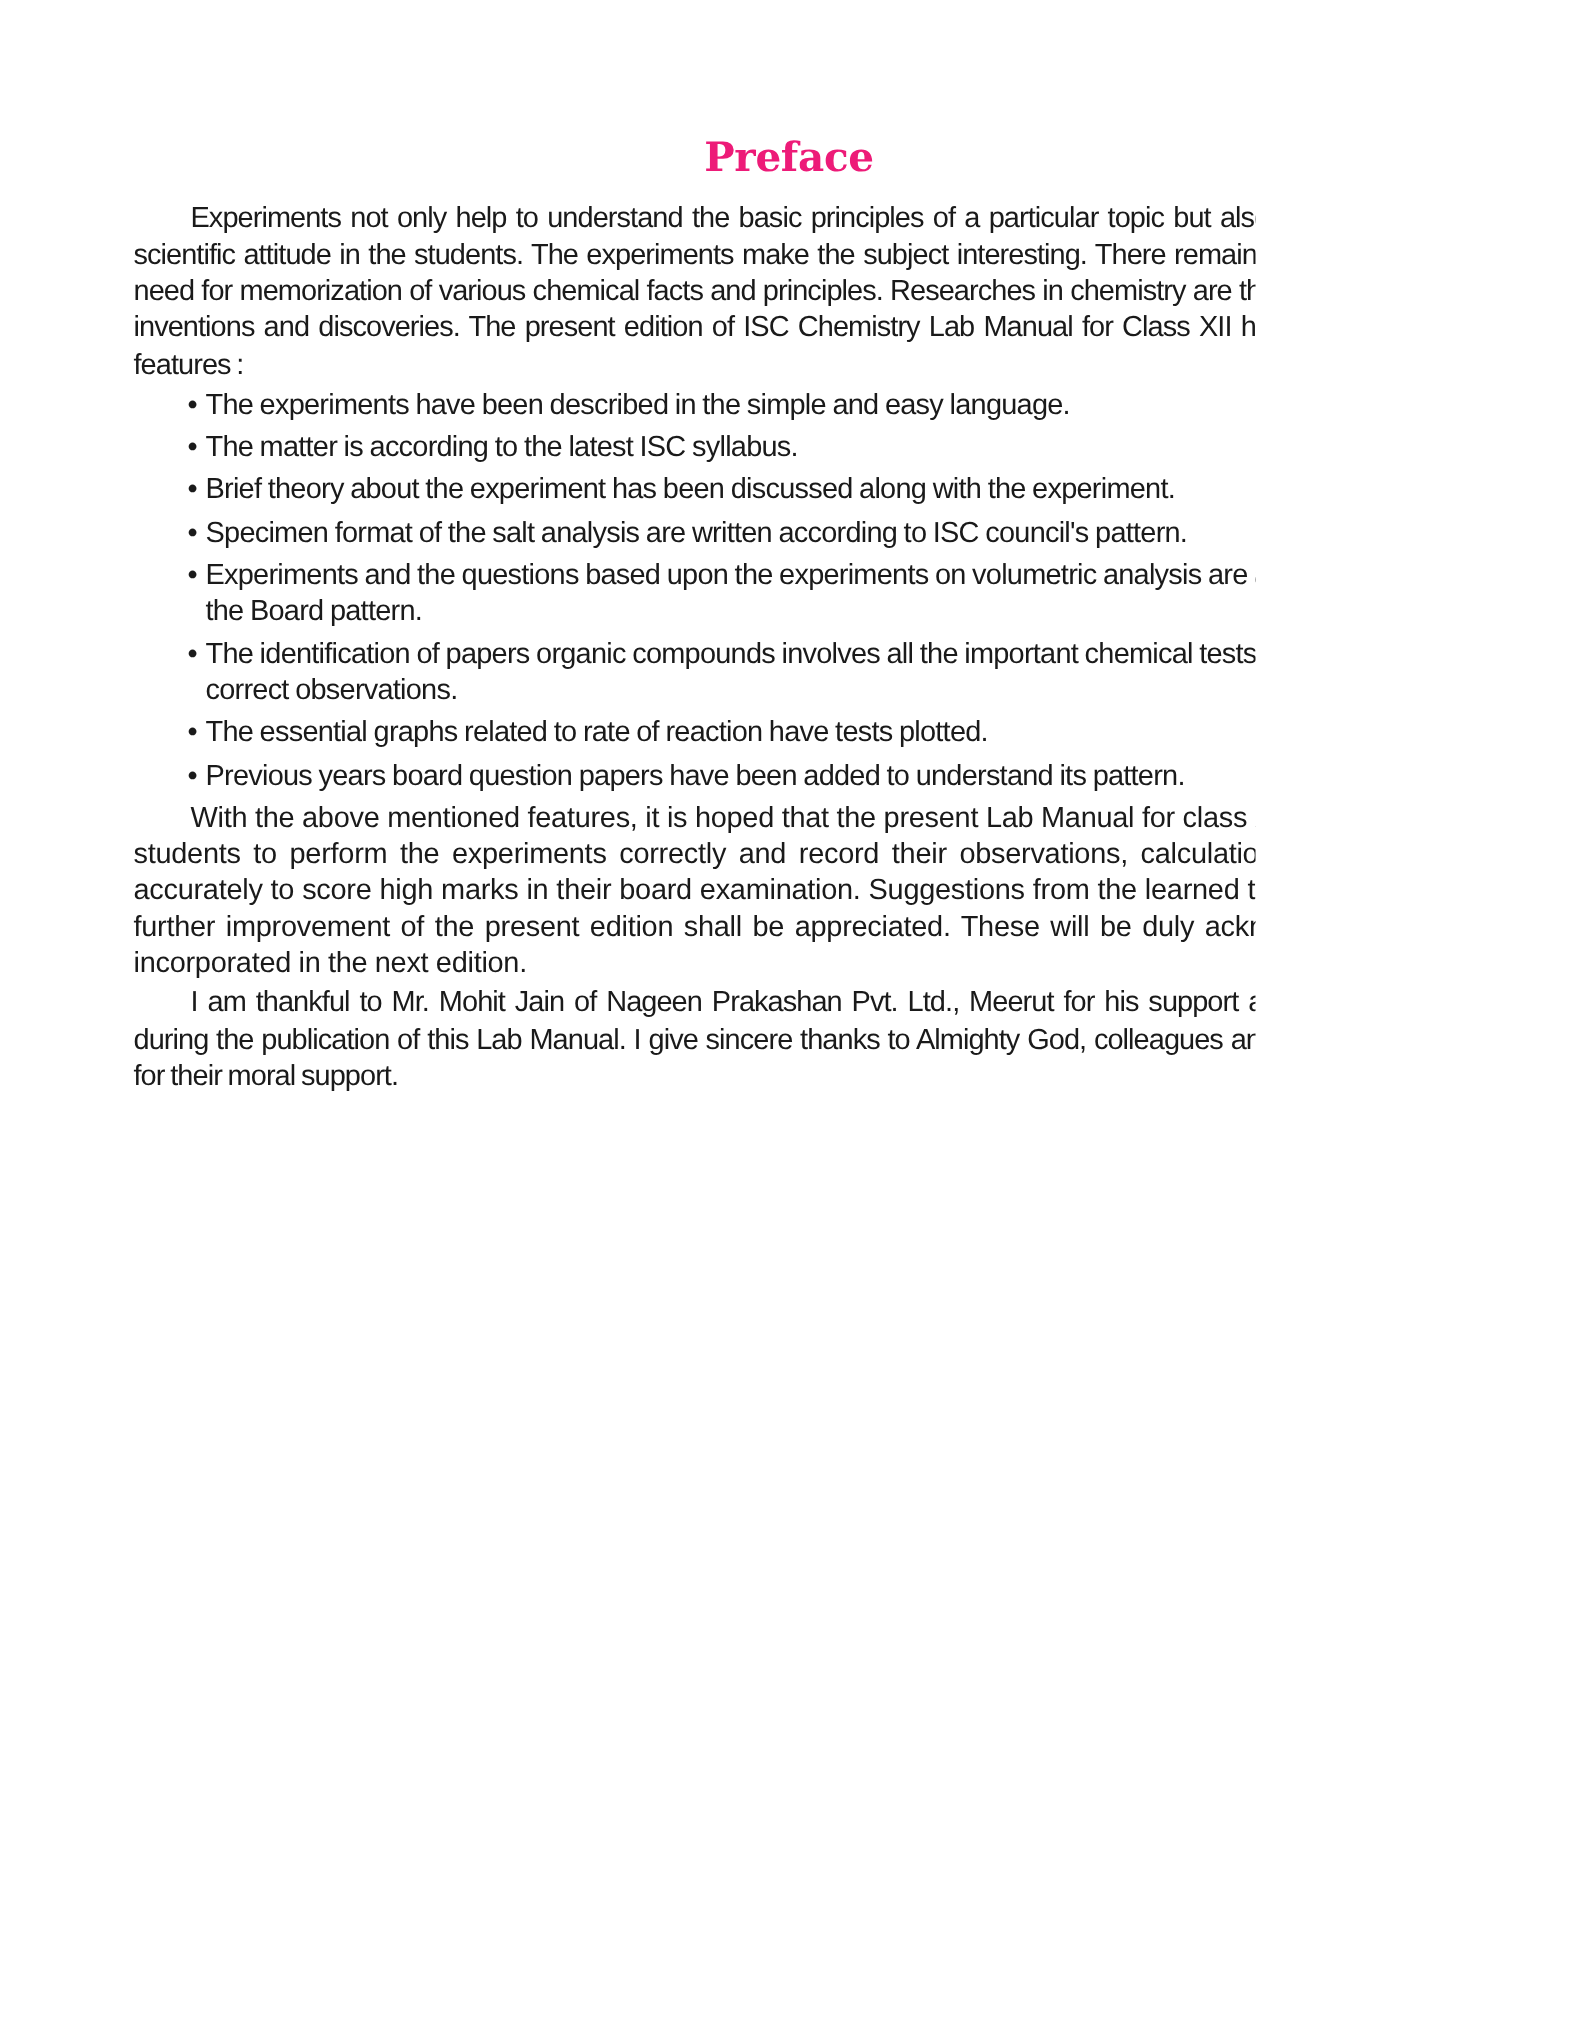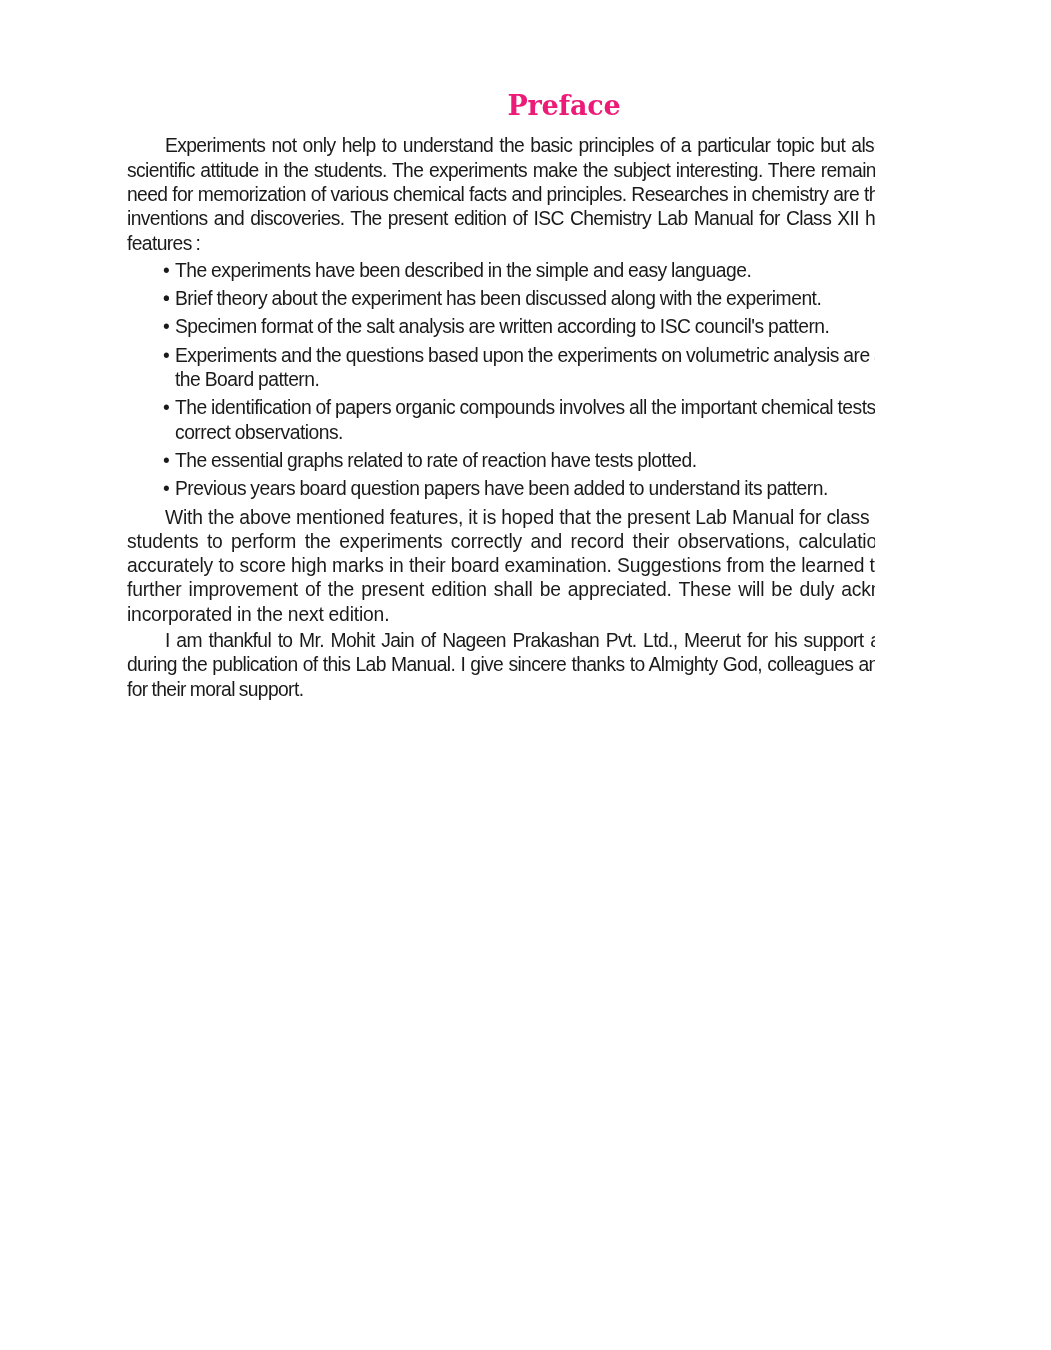--- a/index.html
+++ b/index.html
@@ -16,21 +16,20 @@
     -webkit-font-smoothing: antialiased;
   }
 
   .page {
     position: relative;
     width: 837px;
     height: 1350px;
     box-sizing: border-box;
     padding: 0;
     overflow: hidden;
-    margin-left: 38px;
   }
 
   .content {
     position: absolute;
     left: 89px;
     top: 92px;
     width: 874px;
   }
 
   .doc-title {
@@ -108,20 +107,21 @@
 
     <p class="para tight">Experiments not only help to understand the basic principles of a particular topic but also inculcates the scientific attitude in the students. The experiments make the subject interesting. There remains no longer any need for memorization of various chemical facts and principles. Researches in chemistry are the basis of great inventions and discoveries. The present edition of ISC Chemistry Lab Manual for Class XII has the following features :</p>
 
     <ul class="features">
       <li>
         <span class="bullet">•</span>
         <span>The experiments have been described in the simple and easy language.</span>
       </li>
       <li>
         <span class="bullet">•</span>
+        <span>The matter is according to the latest ISC syllabus.</span>
       </li>
       <li>
         <span class="bullet">•</span>
         <span>Brief theory about the experiment has been discussed along with the experiment.</span>
       </li>
       <li>
         <span class="bullet">•</span>
         <span>Specimen format of the salt analysis are written according to ISC council's pattern.</span>
       </li>
       <li>

